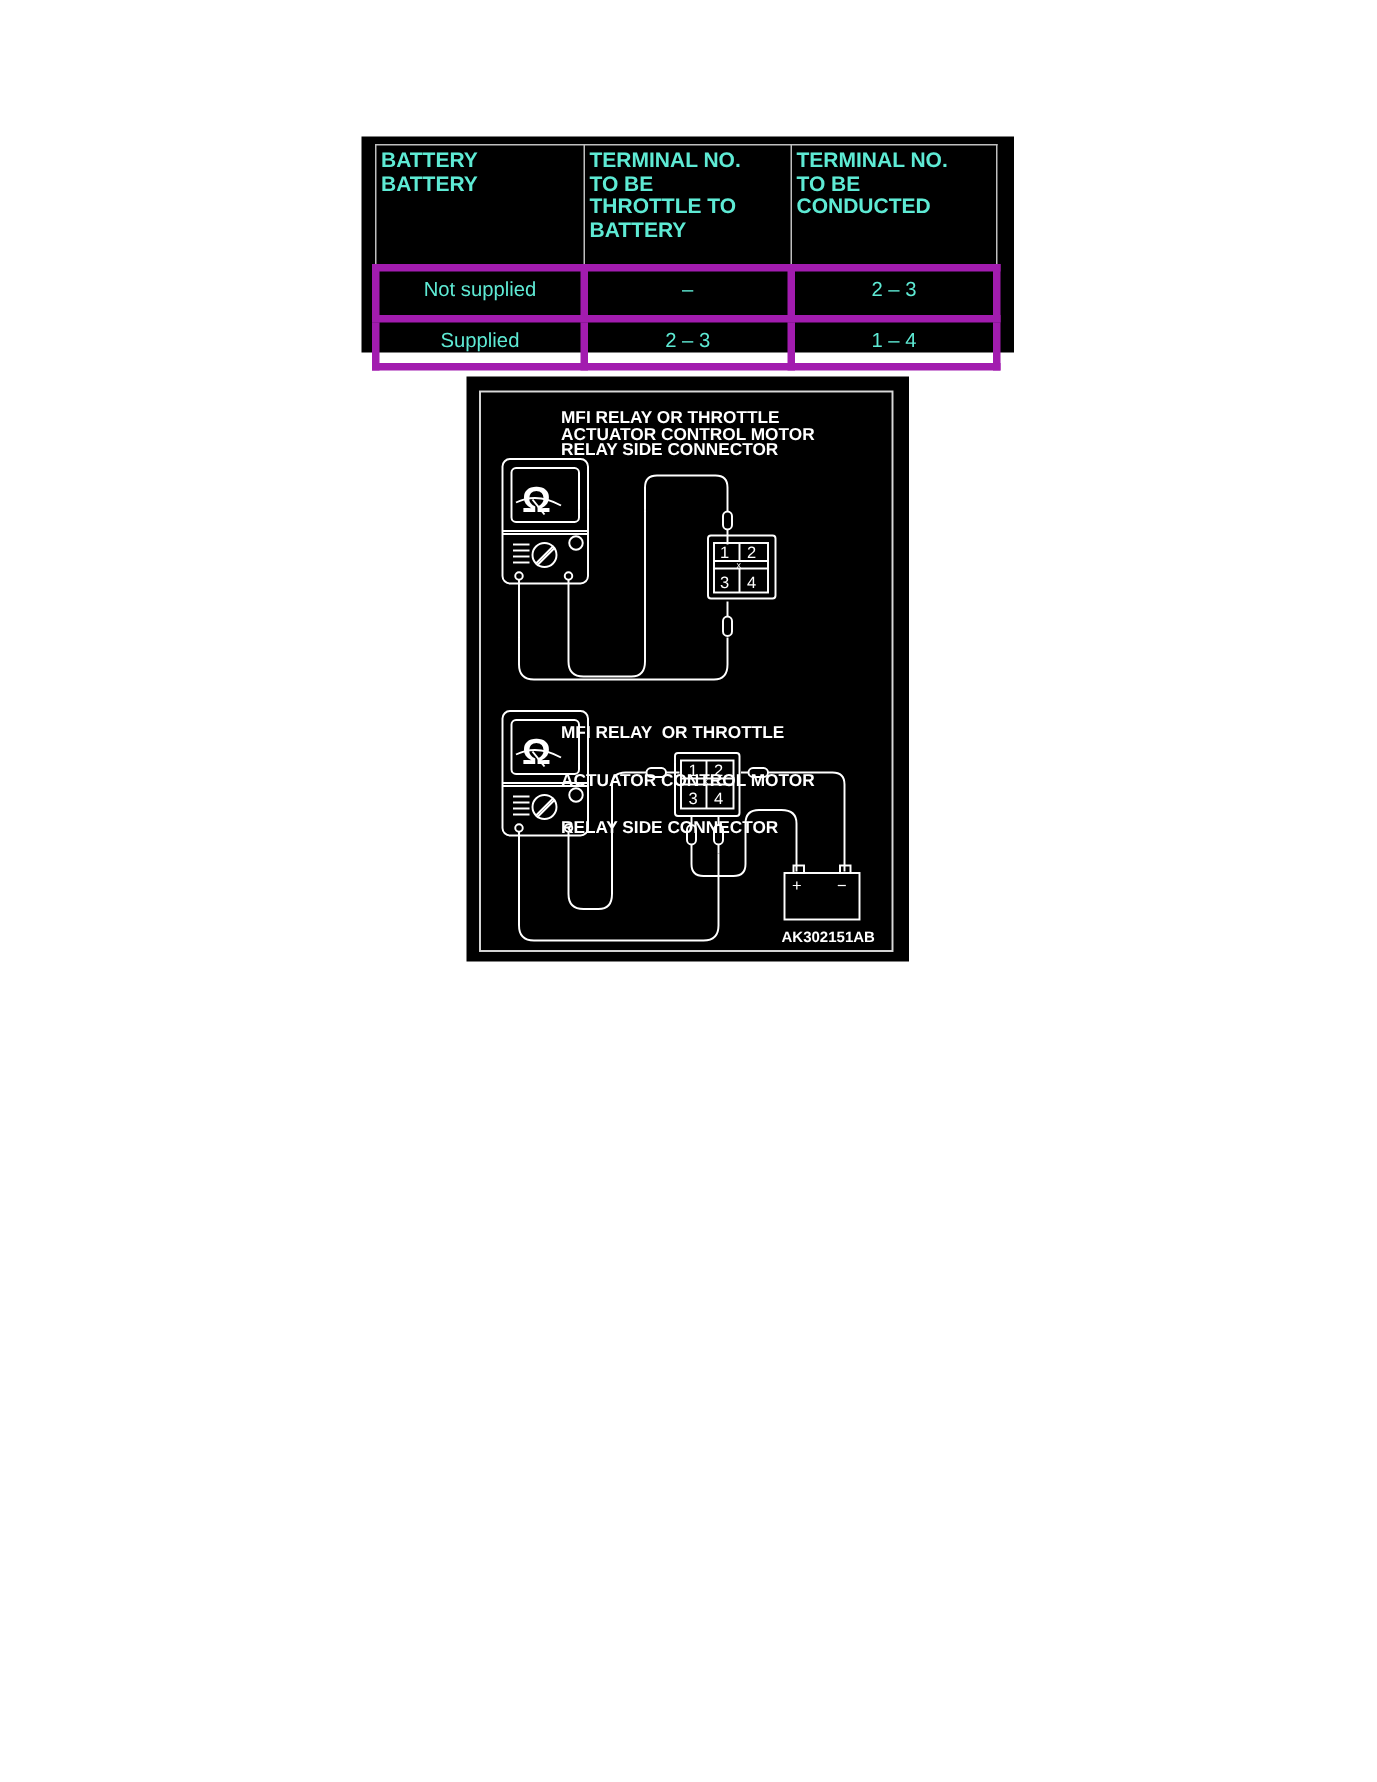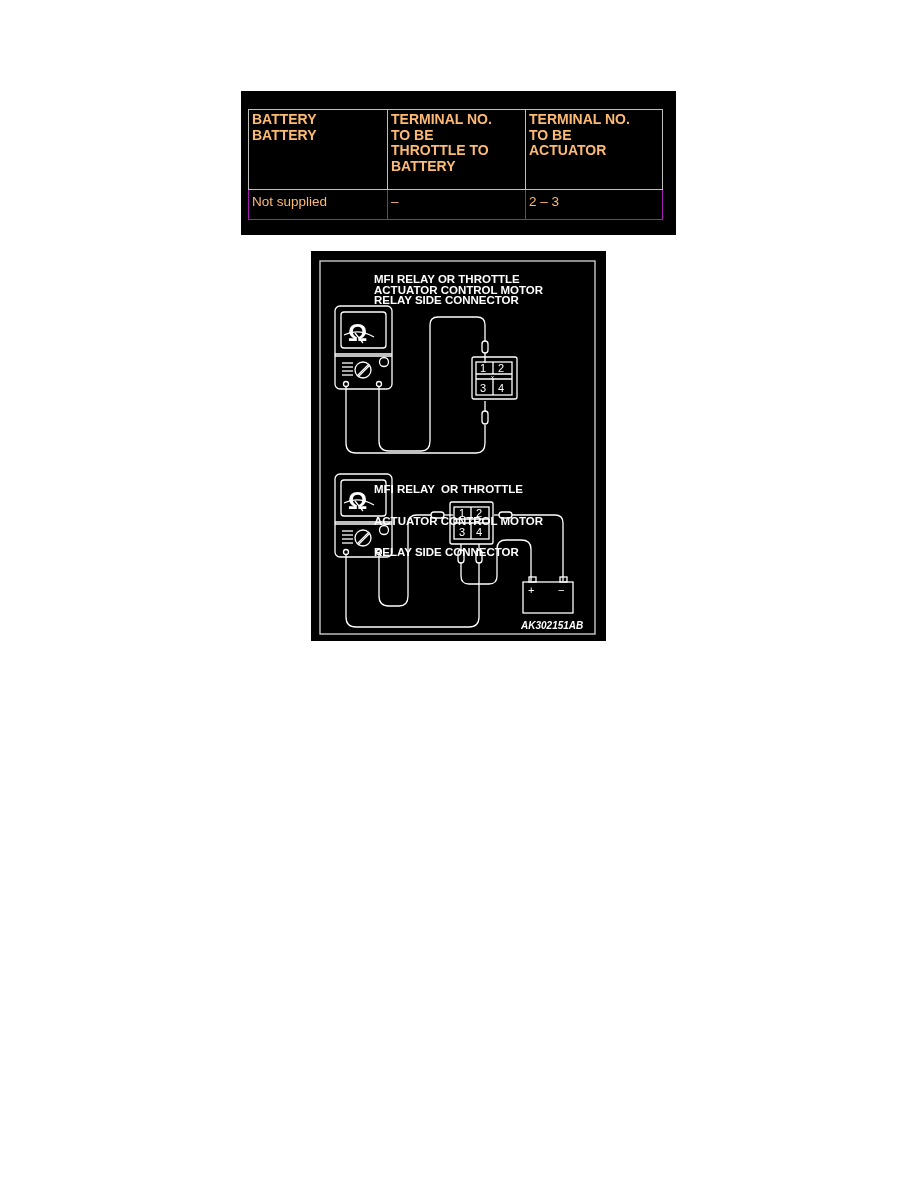--- a/index.html
+++ b/index.html
@@ -1,21 +1,21 @@
 <!DOCTYPE html>
 <html><head>
 <meta charset="utf-8">
 <style>
   html, body { margin:0; padding:0; background:#ffffff; }
   body { width:918px; height:1188px; position:relative; overflow:hidden;
          font-family:"Liberation Sans", sans-serif; }
   .table-box { position:absolute; left:241px; top:91px; width:435px; height:144px; background:#000; }
-  table.spec { position:absolute; left:7px; top:18px; border-collapse:collapse; color:#fdba74;
+  table.spec { position:absolute; left:7px; top:5px; border-collapse:collapse; color:#5eead4;
                font-family:"Liberation Sans", sans-serif; }
-  table.spec td { border:1px solid #a21caf; padding:0 3px 0 3px; vertical-align:top; font-size:13.5px; line-height:15px; }
+  table.spec td { border:5px solid #a21caf; padding:0 3px 0 3px; vertical-align:top; font-size:13.5px; line-height:15px;text-align:center; }
   table.spec th { border:1px solid #bfbfbf; padding:2px 3px 0 3px; vertical-align:top; text-align:left;
                   font-weight:bold; font-size:14px; line-height:15.5px; height:77px; }
   table.spec tr.r1 td { height:25px; padding-top:4px; }
   table.spec tr.r2 td { height:23px; padding-top:4px; }
   .c1 { width:132px; } .c2 { width:131px; } .c3 { width:130px; }
   .dia-box { position:absolute; left:311px; top:251px; width:295px; height:390px; background:#000; }
   .dia-box svg { position:absolute; left:0; top:0; }
   .lbl { position:absolute; color:#fff; font-size:11.5px; line-height:10.5px; letter-spacing:0px;
          font-family:"Liberation Sans", sans-serif; white-space:nowrap;font-weight:bold; }
   .code { position:absolute; color:#fff; font-weight:bold; font-size:10px;
@@ -34,27 +34,32 @@
       </th>
       <th class="c2">
         <div>TERMINAL NO.</div>
         <div>TO BE</div>
         <div>THROTTLE TO</div>
         <div>BATTERY</div>
       </th>
       <th class="c3">
         <div>TERMINAL NO.</div>
         <div>TO BE</div>
-        <div>ACTUATOR</div>
+        <div>CONDUCTED</div>
       </th>
     </tr>
     <tr class="r1">
       <td>Not supplied</td>
       <td>–</td>
       <td>2 – 3</td>
+    </tr>
+    <tr class="r2">
+      <td>Supplied</td>
+      <td>2 – 3</td>
+      <td>1 – 4</td>
     </tr>
   </tbody>
     </table>
 </div>
 
 <div class="dia-box">
   <svg width="295" height="390" viewBox="0 0 295 390">
     <g fill="none" stroke="#fff" stroke-width="1.3">
 
       <rect x="9" y="10" width="275" height="373" stroke="#d9d9d9"></rect>
@@ -170,14 +175,14 @@
   <div class="lbl" style="left:63px; top:23px;">
     <div>MFI RELAY OR THROTTLE</div>
     <div>ACTUATOR CONTROL MOTOR</div>
     <div>RELAY SIDE CONNECTOR</div>
   </div>
   <div class="lbl" style="left:63px; top:212px; white-space:pre;">
     <div>MFI RELAY  OR THROTTLE</div>
     <div>ACTUATOR CONTROL MOTOR</div>
     <div>RELAY SIDE CONNECTOR</div>
   </div>
-  <div class="code" style="left:210px; top:369px;font-style:italic;">AK302151AB</div>
+  <div class="code" style="left:210px; top:369px;">AK302151AB</div>
 </div>
 
 </body></html>

